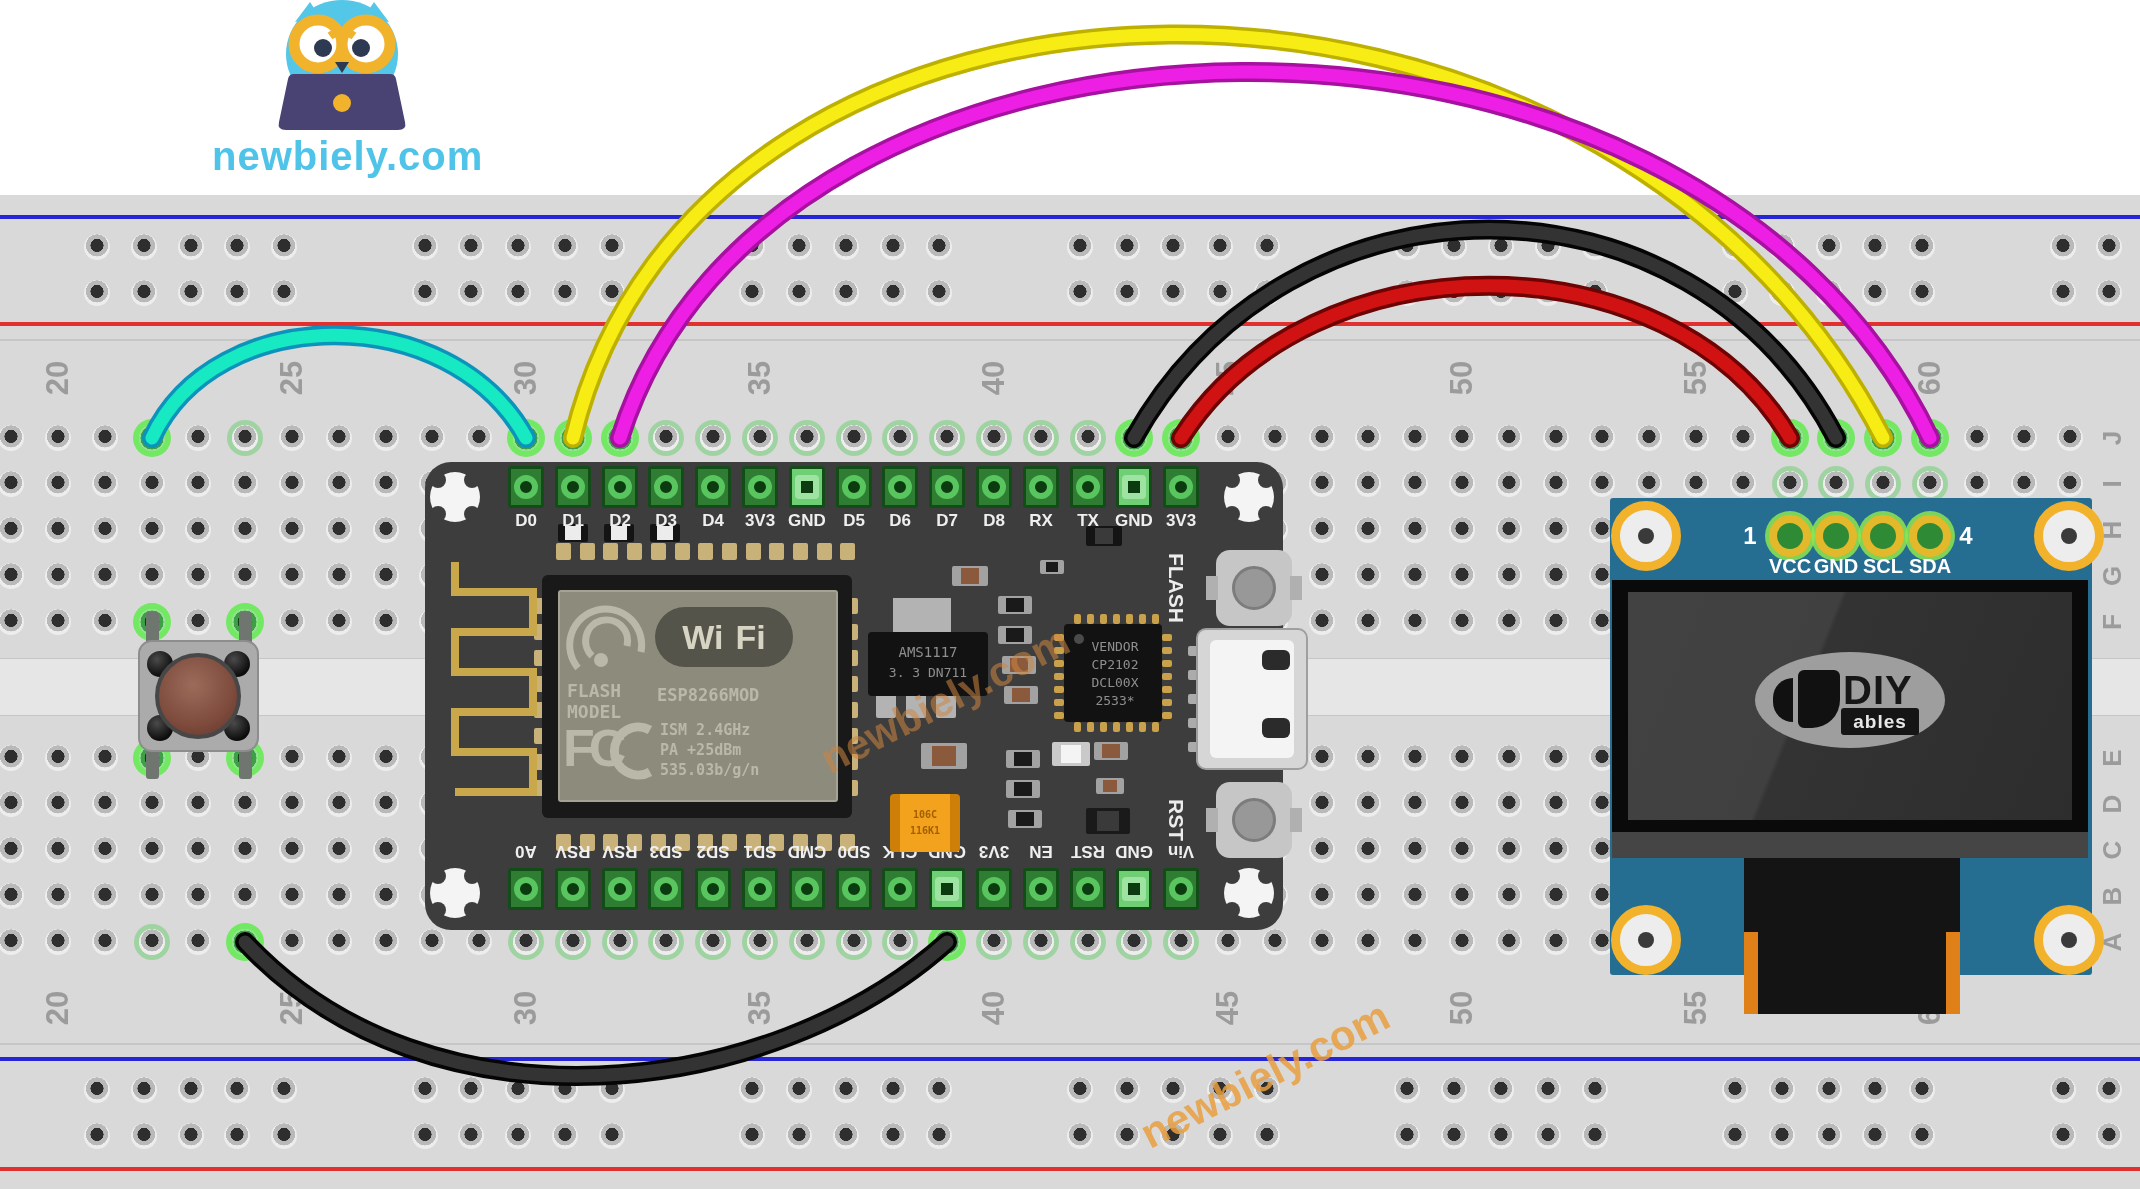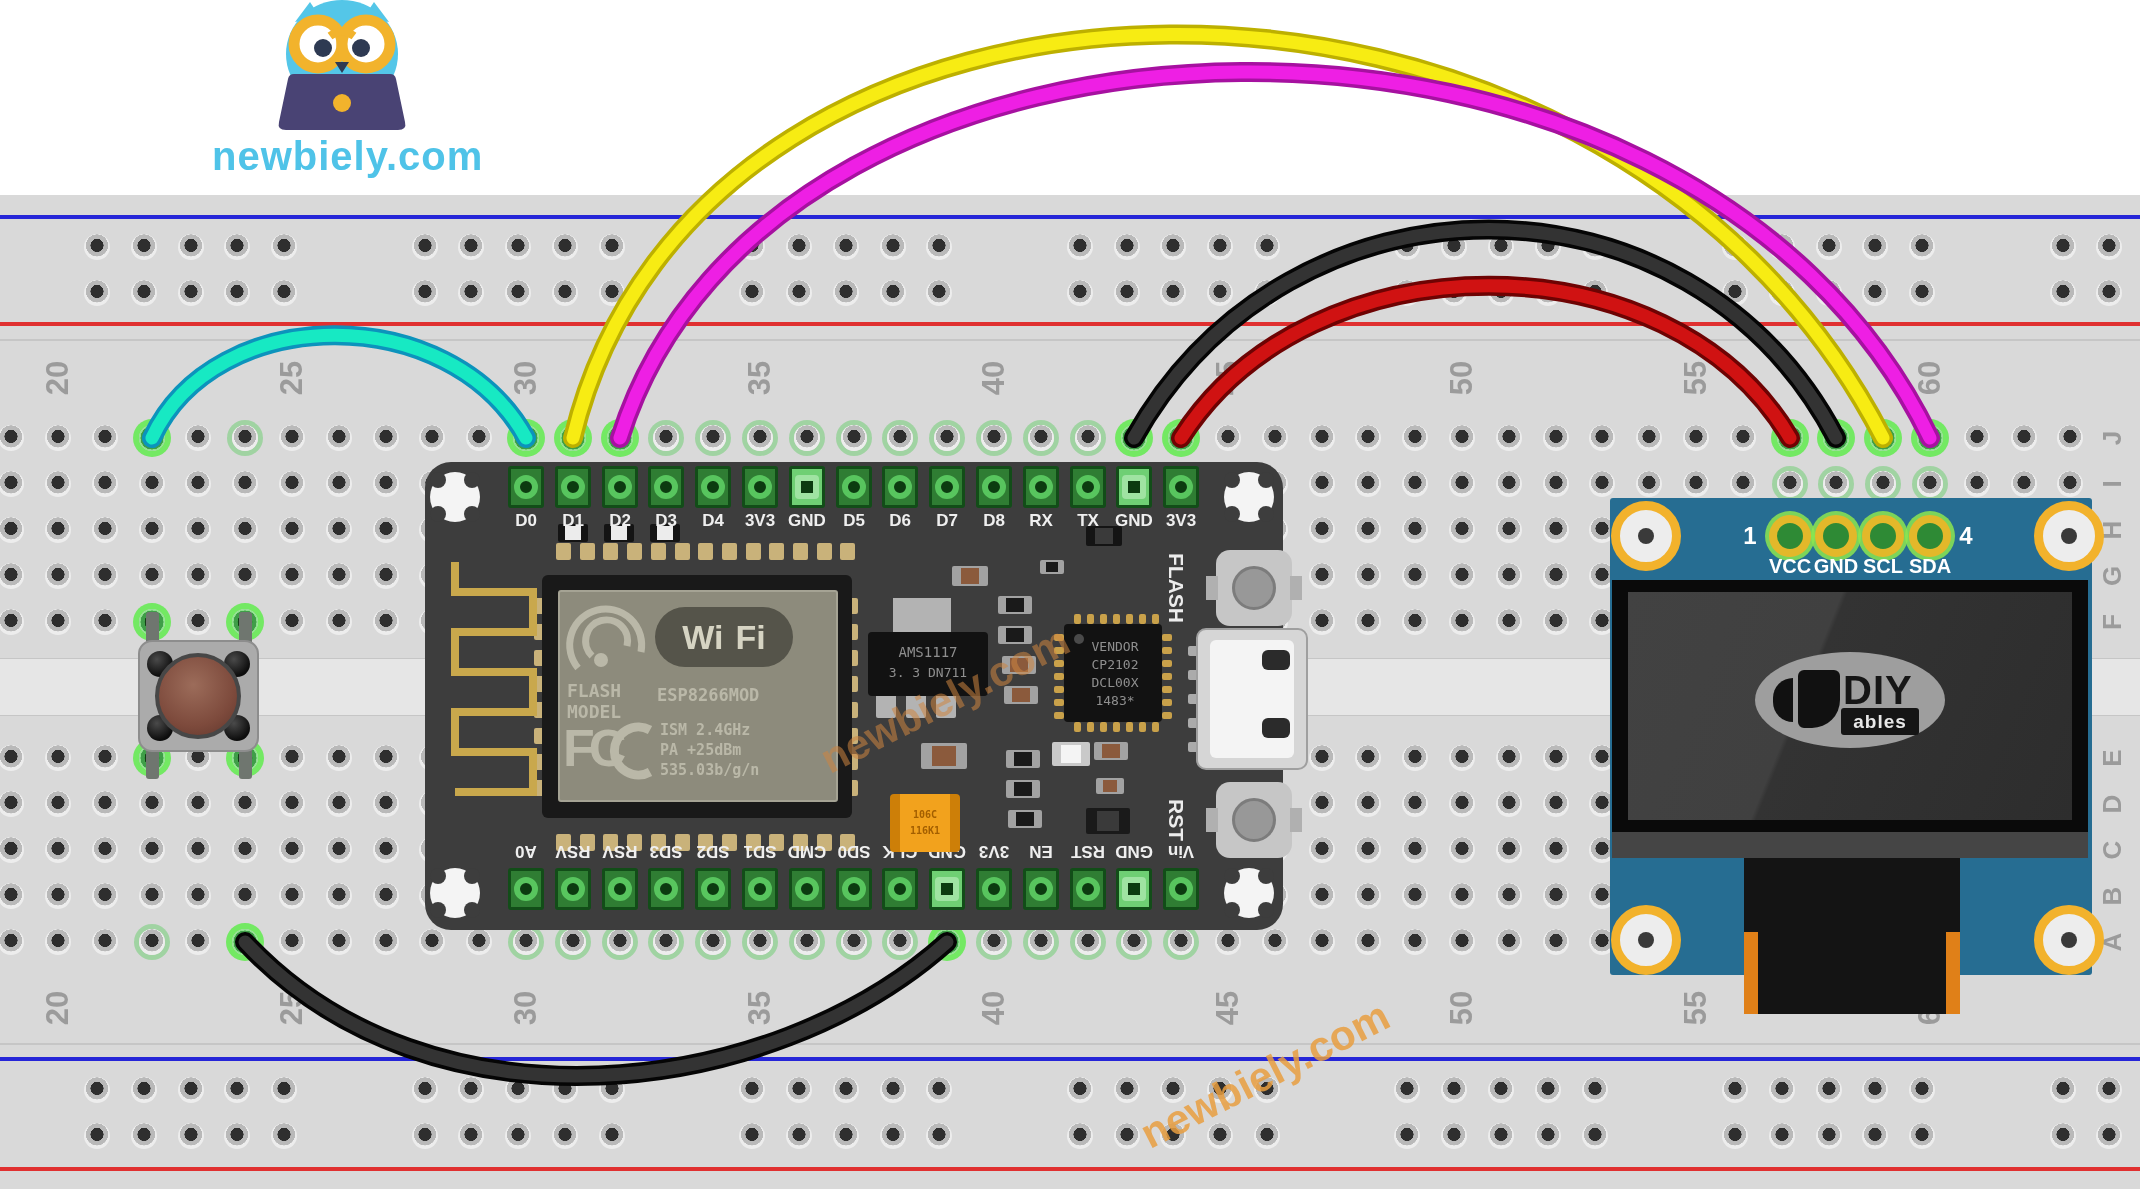--- a/index.html
+++ b/index.html
@@ -923,21 +923,21 @@
   <div class="mcu-el" style="left:893px;top:598px;width:58px;height:36px;background:#b3b3b3;"></div>
   <div class="chip" style="left:868px;top:632px;width:120px;height:64px;"></div>
   <div class="chip-txt" style="left:928px;top:652px;font-size:14px;">AMS1117</div>
   <div class="chip-txt" style="left:928px;top:672px;font-size:13px;">3. 3   DN711</div>
 
   <div class="chip" style="left:1064px;top:624px;width:98px;height:98px;"></div>
   <div class="mcu-el" style="left:1074px;top:634px;width:10px;height:10px;border-radius:50%;background:#4a4a4a;z-index:33;"></div>
   <div class="chip-txt" style="left:1115px;top:646px;font-size:13px;">VENDOR</div>
   <div class="chip-txt" style="left:1115px;top:664px;font-size:13px;">CP2102</div>
   <div class="chip-txt" style="left:1115px;top:682px;font-size:13px;">DCL00X</div>
-  <div class="chip-txt" style="left:1115px;top:700px;font-size:13px;">1483*</div>
+  <div class="chip-txt" style="left:1115px;top:700px;font-size:13px;">2533*</div>
 
   <div class="tact" style="left:1216px;top:550px;"></div>
   <div class="tact-tab" style="left:1206px;top:576px;"></div>
   <div class="tact-tab" style="left:1290px;top:576px;"></div>
   <div class="tact-cap" style="left:1232px;top:566px;"></div>
   <div class="btnlabel" style="left:1176px;top:588px;">FLASH</div>
 
   <div class="tact" style="left:1216px;top:782px;"></div>
   <div class="tact-tab" style="left:1206px;top:808px;"></div>
   <div class="tact-tab" style="left:1290px;top:808px;"></div>

